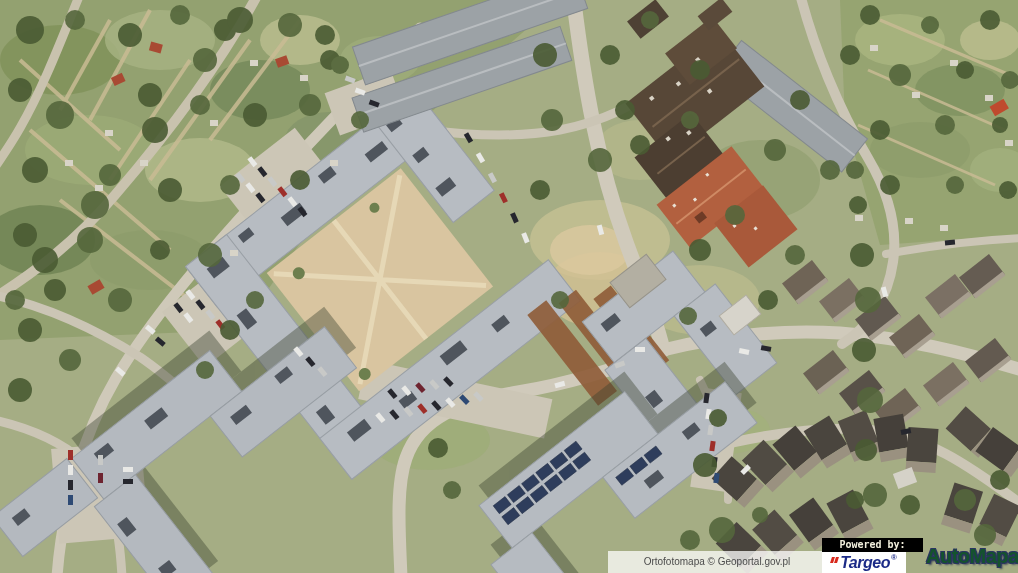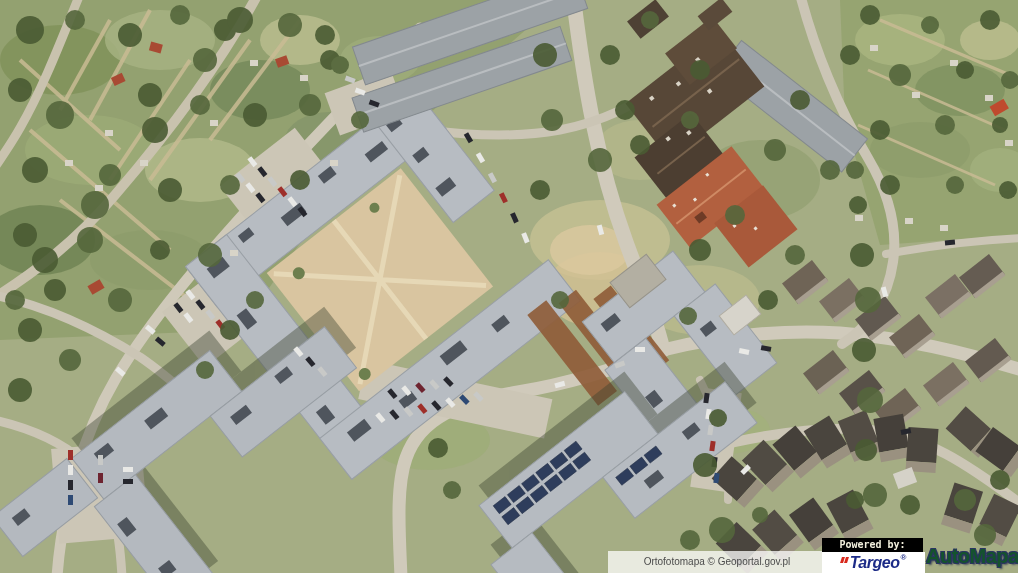--- a/index.html
+++ b/index.html
@@ -5,21 +5,21 @@
   html,body{margin:0;padding:0;background:#222;}
   .stage{position:relative;width:1018px;height:573px;overflow:hidden;
          font-family:"Liberation Sans",sans-serif;background:#a5ad84;}
   .stage svg{position:absolute;left:0;top:0;}
   
   .attr-strip{position:absolute;left:608px;top:551px;width:218px;height:22px;
     background:rgba(255,255,255,.74);color:#4b4b4b;font-size:10px;line-height:22px;
     text-align:center;white-space:nowrap;}
   .powered{position:absolute;left:822px;top:538px;width:101px;height:14px;background:#000;
     color:#f2efdd;font:bold 10px "DejaVu Sans Mono",monospace;line-height:14px;text-align:center;}
-  .targeo{position:absolute;left:822px;top:552px;width:103px;height:21px;background:#ffffff;
+  .targeo{position:absolute;left:822px;top:552px;width:84px;height:21px;background:#ffffff;
     display:flex;align-items:center;justify-content:center;}
   .targeo .marks{display:flex;gap:1px;margin:-6px 2px 0 0;}
   .targeo .red-mark{display:inline-block;width:3px;height:6px;background:#d8281c;transform:skewX(-18deg);}
   .targeo .word{font:italic bold 16px "Liberation Sans",sans-serif;color:#1c2b87;letter-spacing:-.5px;}
   .targeo .reg{font-style:normal;font-weight:bold;font-size:8px;color:#1c2b87;position:relative;top:-5px;margin-left:1px;}
   .automapa{position:absolute;left:926px;top:545px;color:#14532d;
     font:bold 20px "Liberation Sans",sans-serif;letter-spacing:-.5px;white-space:nowrap;
     text-shadow:-1px -1px 0 #2a3560,1px -1px 0 #2a3560,-1px 1px 0 #2a3560,1px 1px 0 #2a3560,2px 2px 2px rgba(25,35,70,.7);}
 </style>
 </head>

